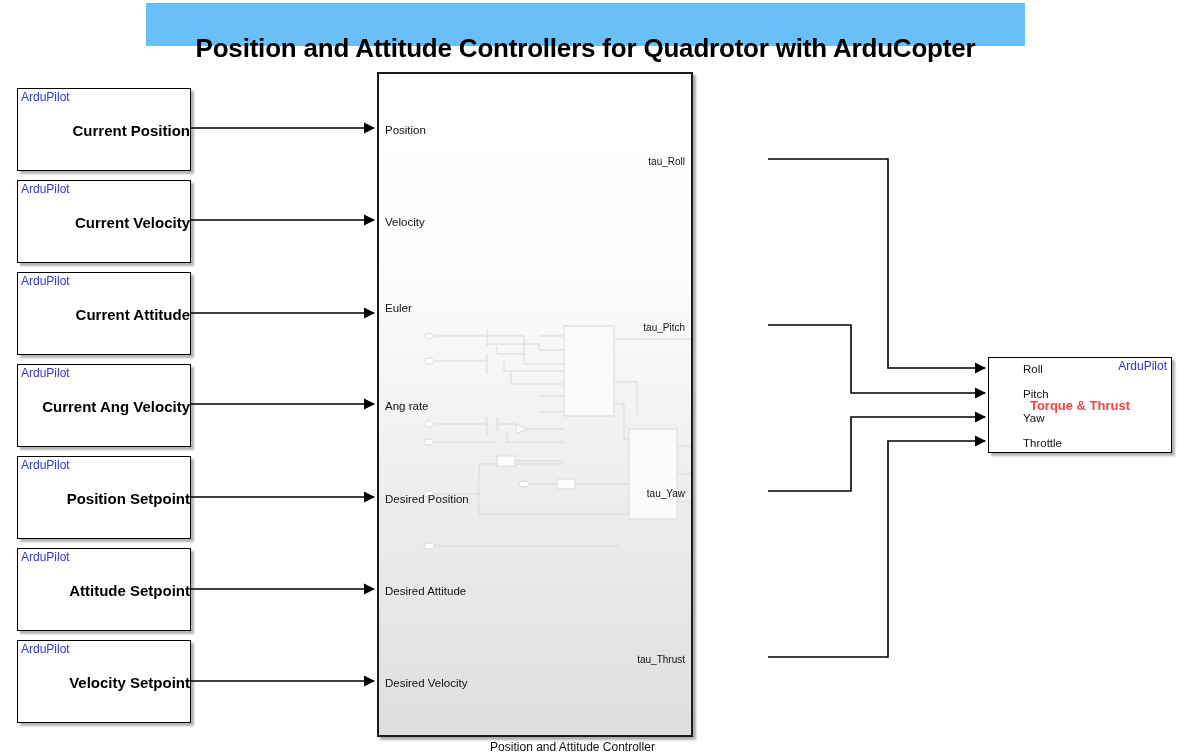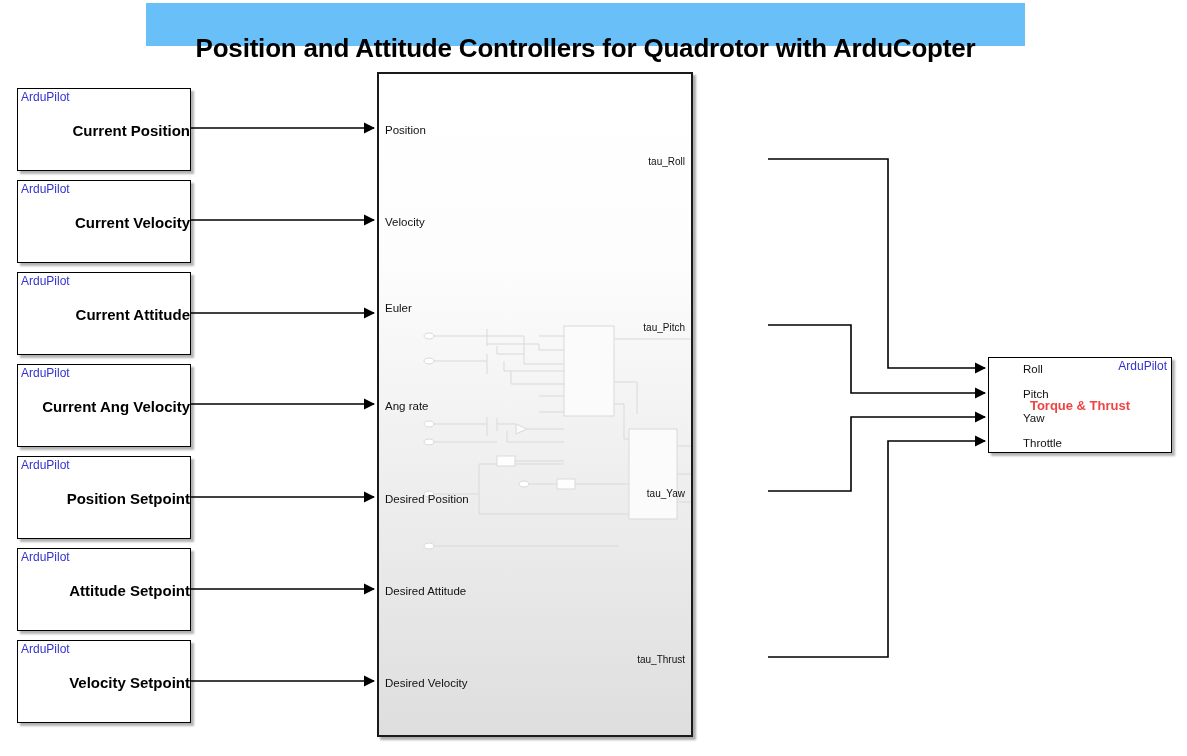--- a/index.html
+++ b/index.html
@@ -294,20 +294,21 @@
     <span class="port-label-in" style="top:425px">Desired Position</span>
     <span class="port-label-in" style="top:517px">Desired Attitude</span>
     <span class="port-label-in" style="top:609px">Desired Velocity</span>
 
     <span class="port-label-out" style="top:87px">tau_Roll</span>
     <span class="port-label-out" style="top:253px">tau_Pitch</span>
     <span class="port-label-out" style="top:419px">tau_Yaw</span>
     <span class="port-label-out" style="top:585px">tau_Thrust</span>
   </div>
 
+  <div class="main-caption">Position and Attitude Controller</div>
 
   <div class="tt-block">
     <span class="tt-tag">ArduPilot</span>
     <span class="tt-title">Torque &amp; Thrust</span>
     <span class="tt-port" style="top:11px">Roll</span>
     <span class="tt-port" style="top:36px">Pitch</span>
     <span class="tt-port" style="top:60px">Yaw</span>
     <span class="tt-port" style="top:85px">Throttle</span>
   </div>
 

